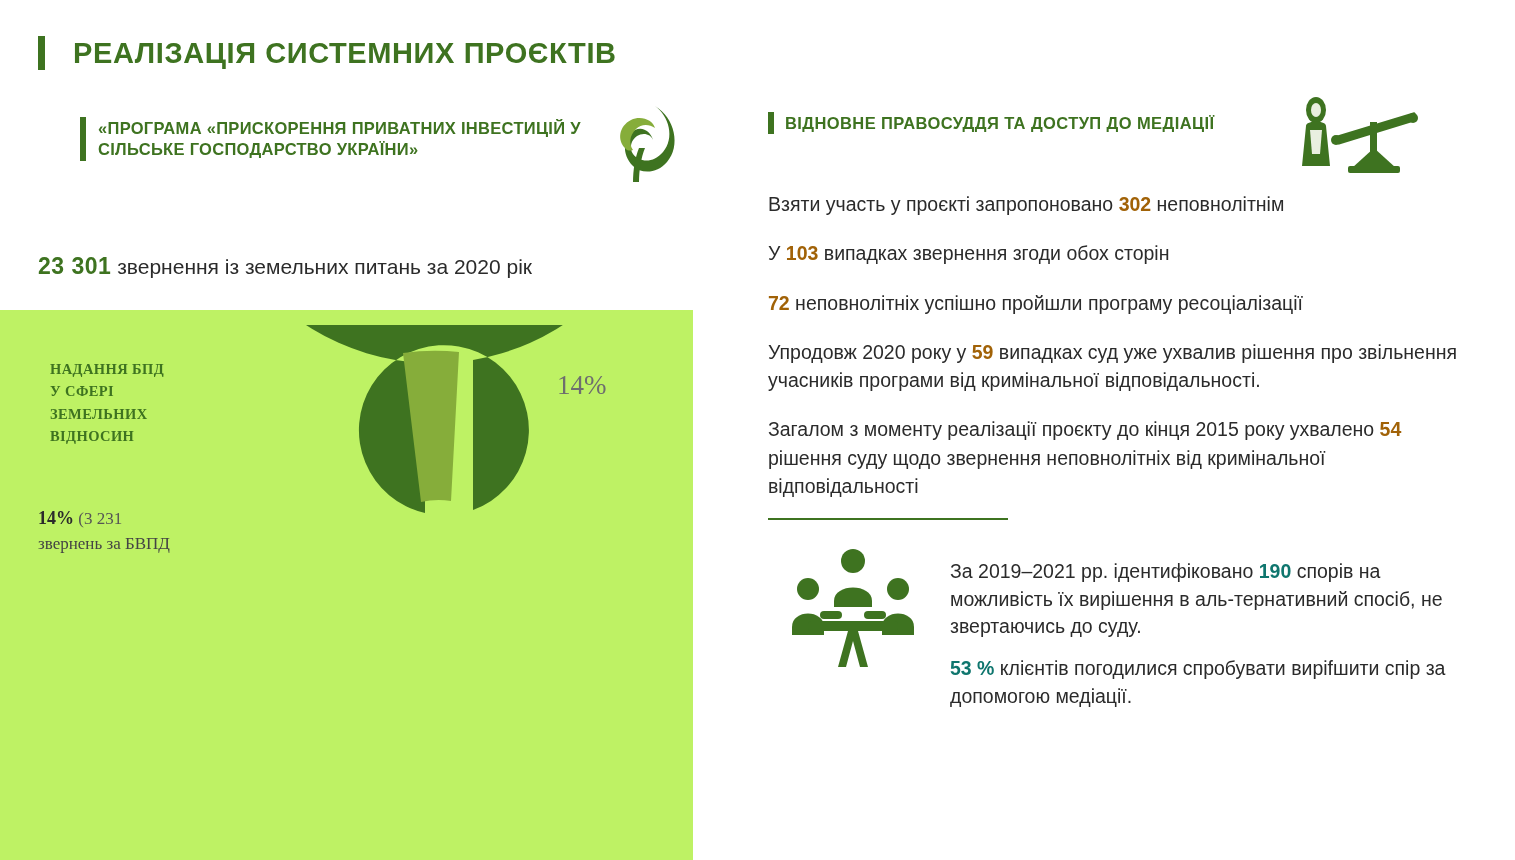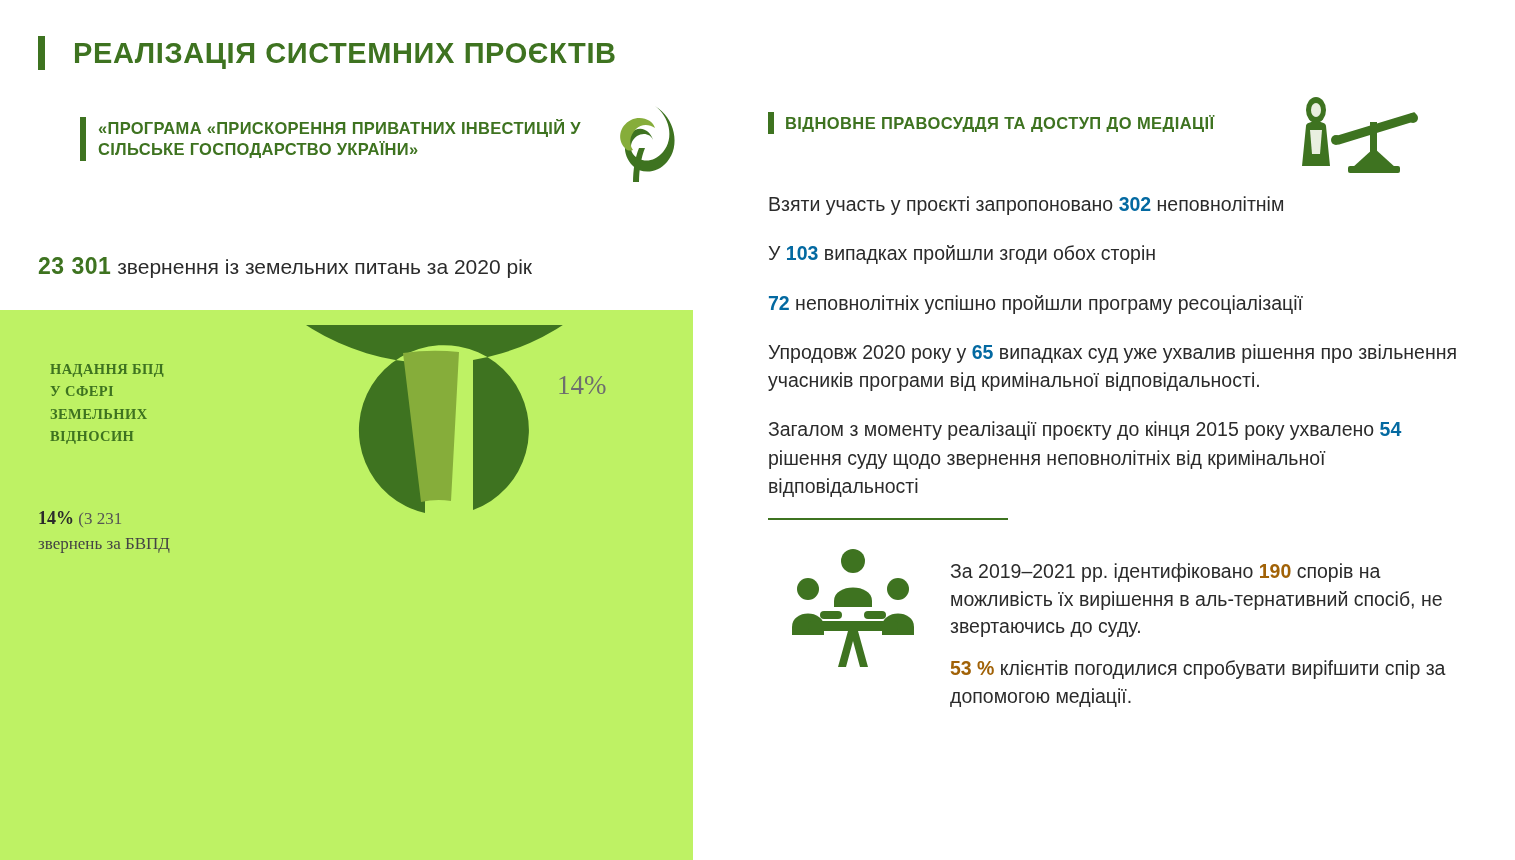--- a/index.html
+++ b/index.html
@@ -80,33 +80,33 @@
   .r-title {
     font-size: 16.5px; font-weight: bold; color: #3e7320; letter-spacing: 0.4px;
     white-space: nowrap;
   }
   .scales-icon { position: absolute; left: 1290px; top: 96px; }
 
   .r-list { position: absolute; left: 768px; top: 190px; width: 700px; }
   .r-item {
     font-size: 19.5px; line-height: 1.45; color: #2b2b2b; margin-bottom: 21px;
   }
-  .r-item b { color: #0369a1; margin-top: 21px; }
+  .r-item b { color: #a16207; margin-top: 21px; }
 
   .divider {
     position: absolute; left: 768px; top: 518px; width: 240px; height: 2px;
     background: #3e7320;
   }
 
   .mediation-icon { position: absolute; left: 778px; top: 545px; }
   .mediation-text {
     position: absolute; left: 950px; top: 558px; width: 520px;
     font-size: 19.5px; line-height: 1.42; color: #2b2b2b;
   }
-  .mediation-text b { color: #a16207; }
+  .mediation-text b { color: #0f766e; }
   .mediation-text p { margin: 0 0 14px 0; }
   .mediation-text p:last-child { margin-bottom: 12px; }
 </style>
 </head>
 <body>
 
 <div class="page">
 
   <div class="main-title-wrap">
     <div class="title-bar"></div>
@@ -177,27 +177,27 @@
       <circle cx="46" cy="44" r="5" fill="#3e7320"></circle>
       <circle cx="123" cy="22" r="5" fill="#3e7320"></circle>
     </svg>
   </div>
 
   <div class="r-list">
     <div class="r-item">
       <span>Взяти участь у проєкті запропоновано </span><b>302</b><span> неповнолітнім</span>
     </div>
     <div class="r-item">
-      <span>У </span><b>103</b><span> випадках пройшли згоди обох сторін</span>
+      <span>У </span><b>103</b><span> випадках звернення згоди обох сторін</span>
     </div>
     <div class="r-item">
       <span></span><b>72</b><span> неповнолітніх успішно пройшли програму ресоціалізації</span>
     </div>
     <div class="r-item">
-      <span>Упродовж 2020 року у </span><b>65</b><span> випадках суд уже ухвалив рішення про звільнення учасників програми від кримінальної відповідальності.</span>
+      <span>Упродовж 2020 року у </span><b>59</b><span> випадках суд уже ухвалив рішення про звільнення учасників програми від кримінальної відповідальності.</span>
     </div>
     <div class="r-item">
       <span>Загалом з моменту реалізації проєкту до кінця 2015 року ухвалено </span><b>54</b><span> рішення суду щодо звернення неповнолітніх від кримінальної відповідальності</span>
     </div>
   </div>
 
   <div class="divider"></div>
 
   <div class="mediation-icon">
     <svg width="150" height="130" viewBox="0 0 150 130">

